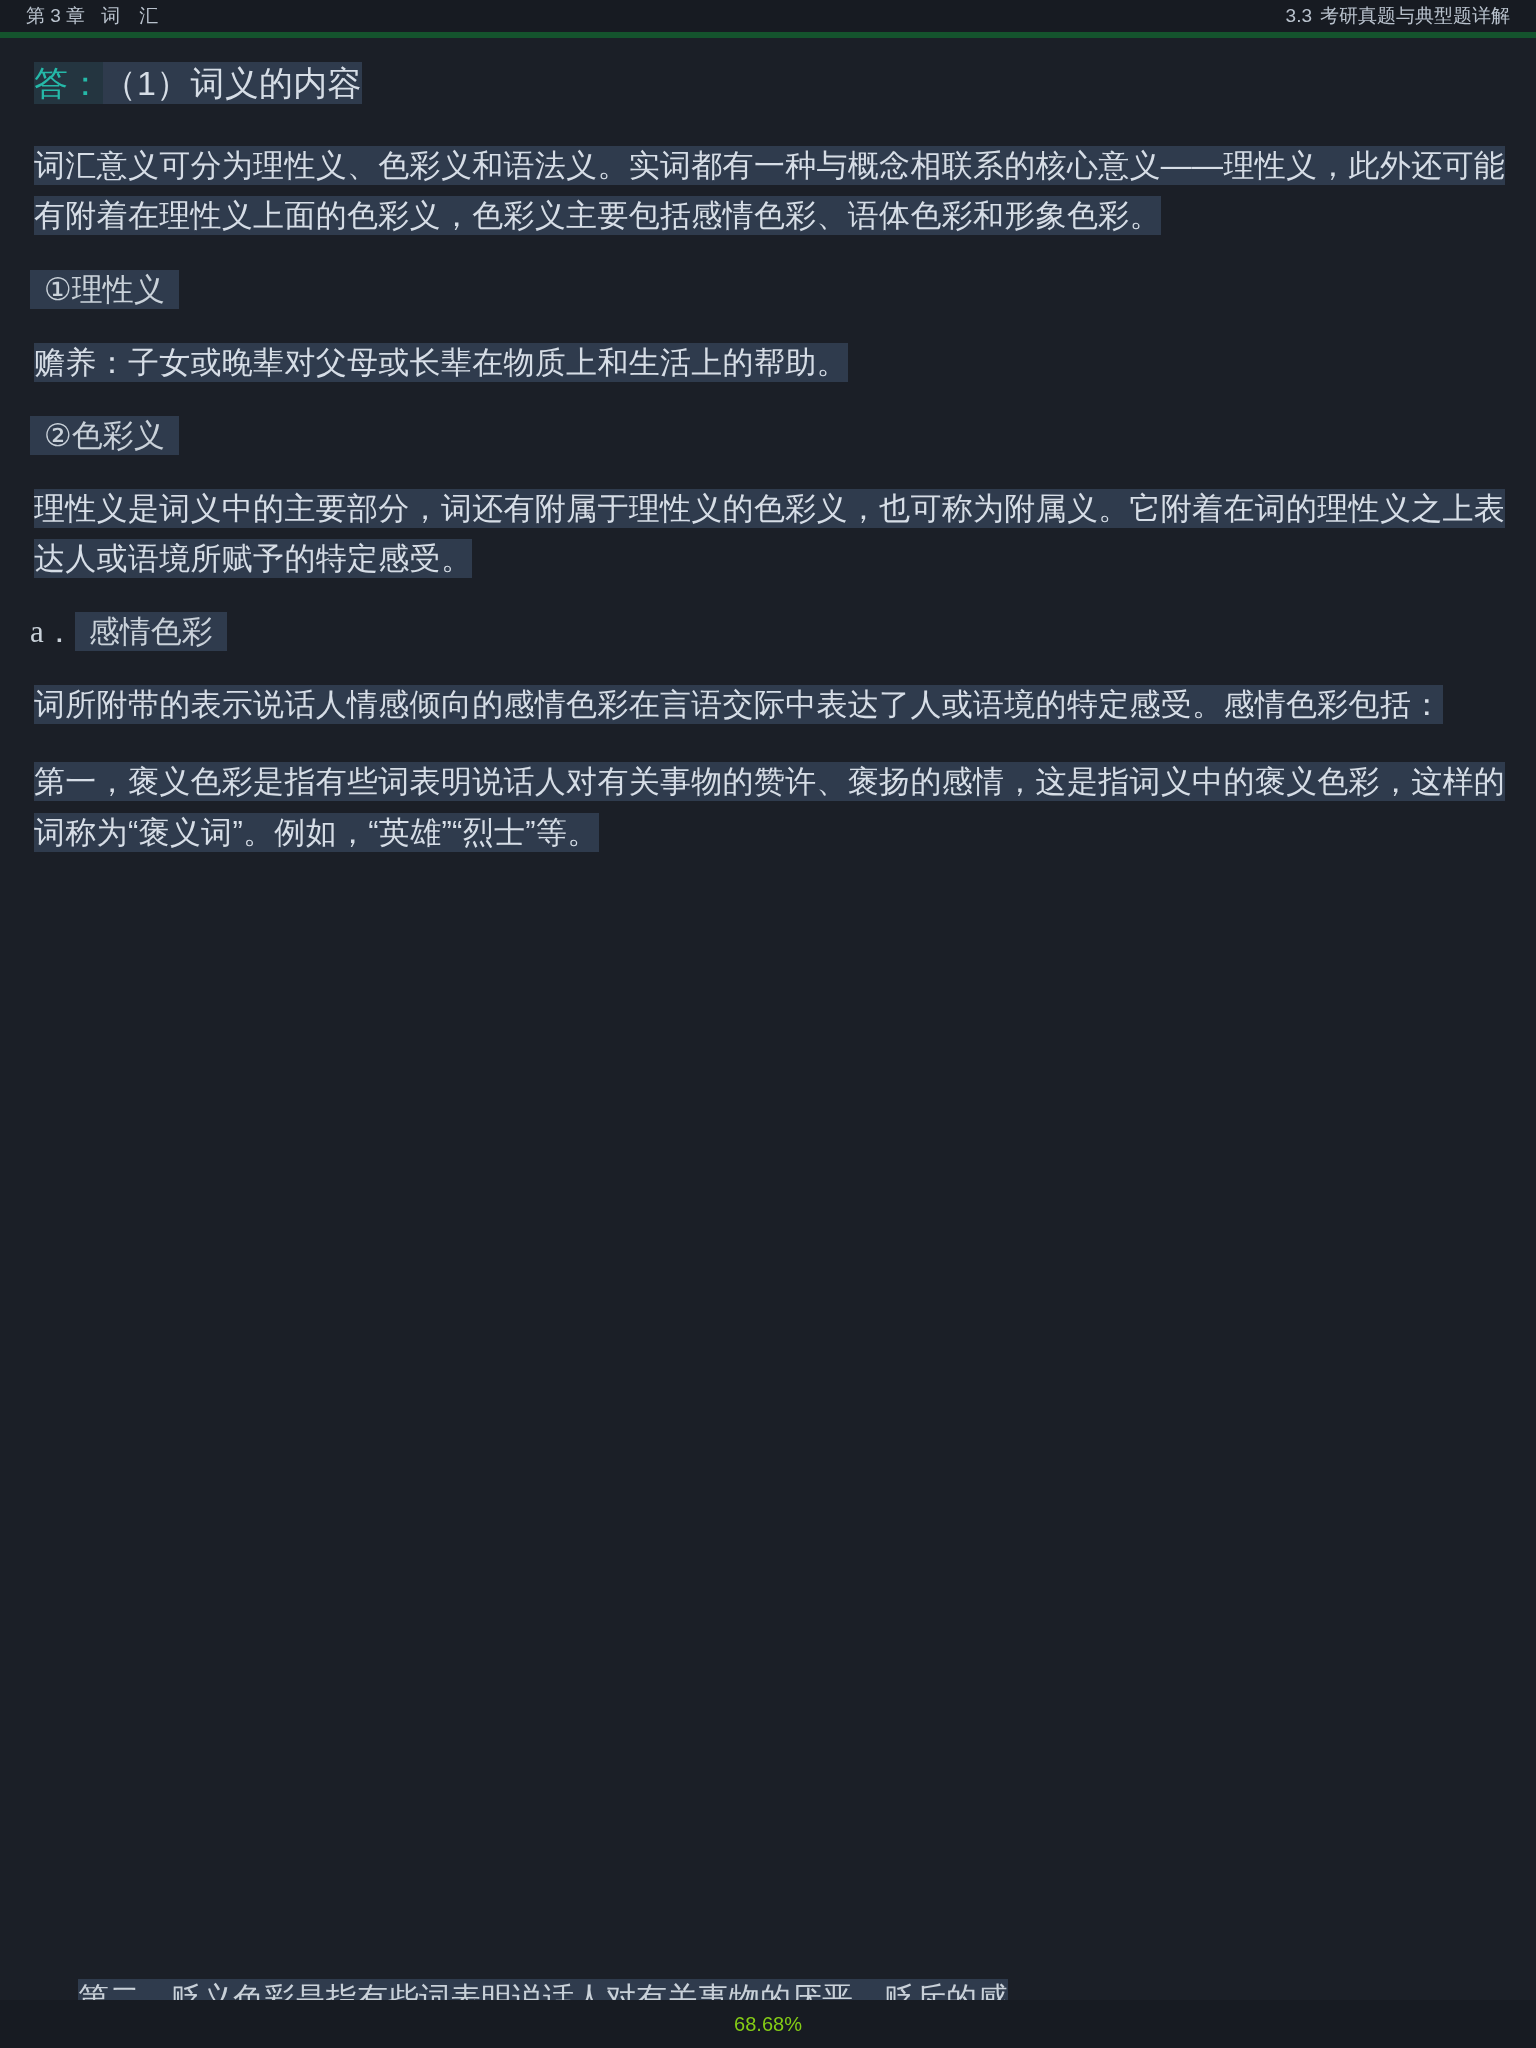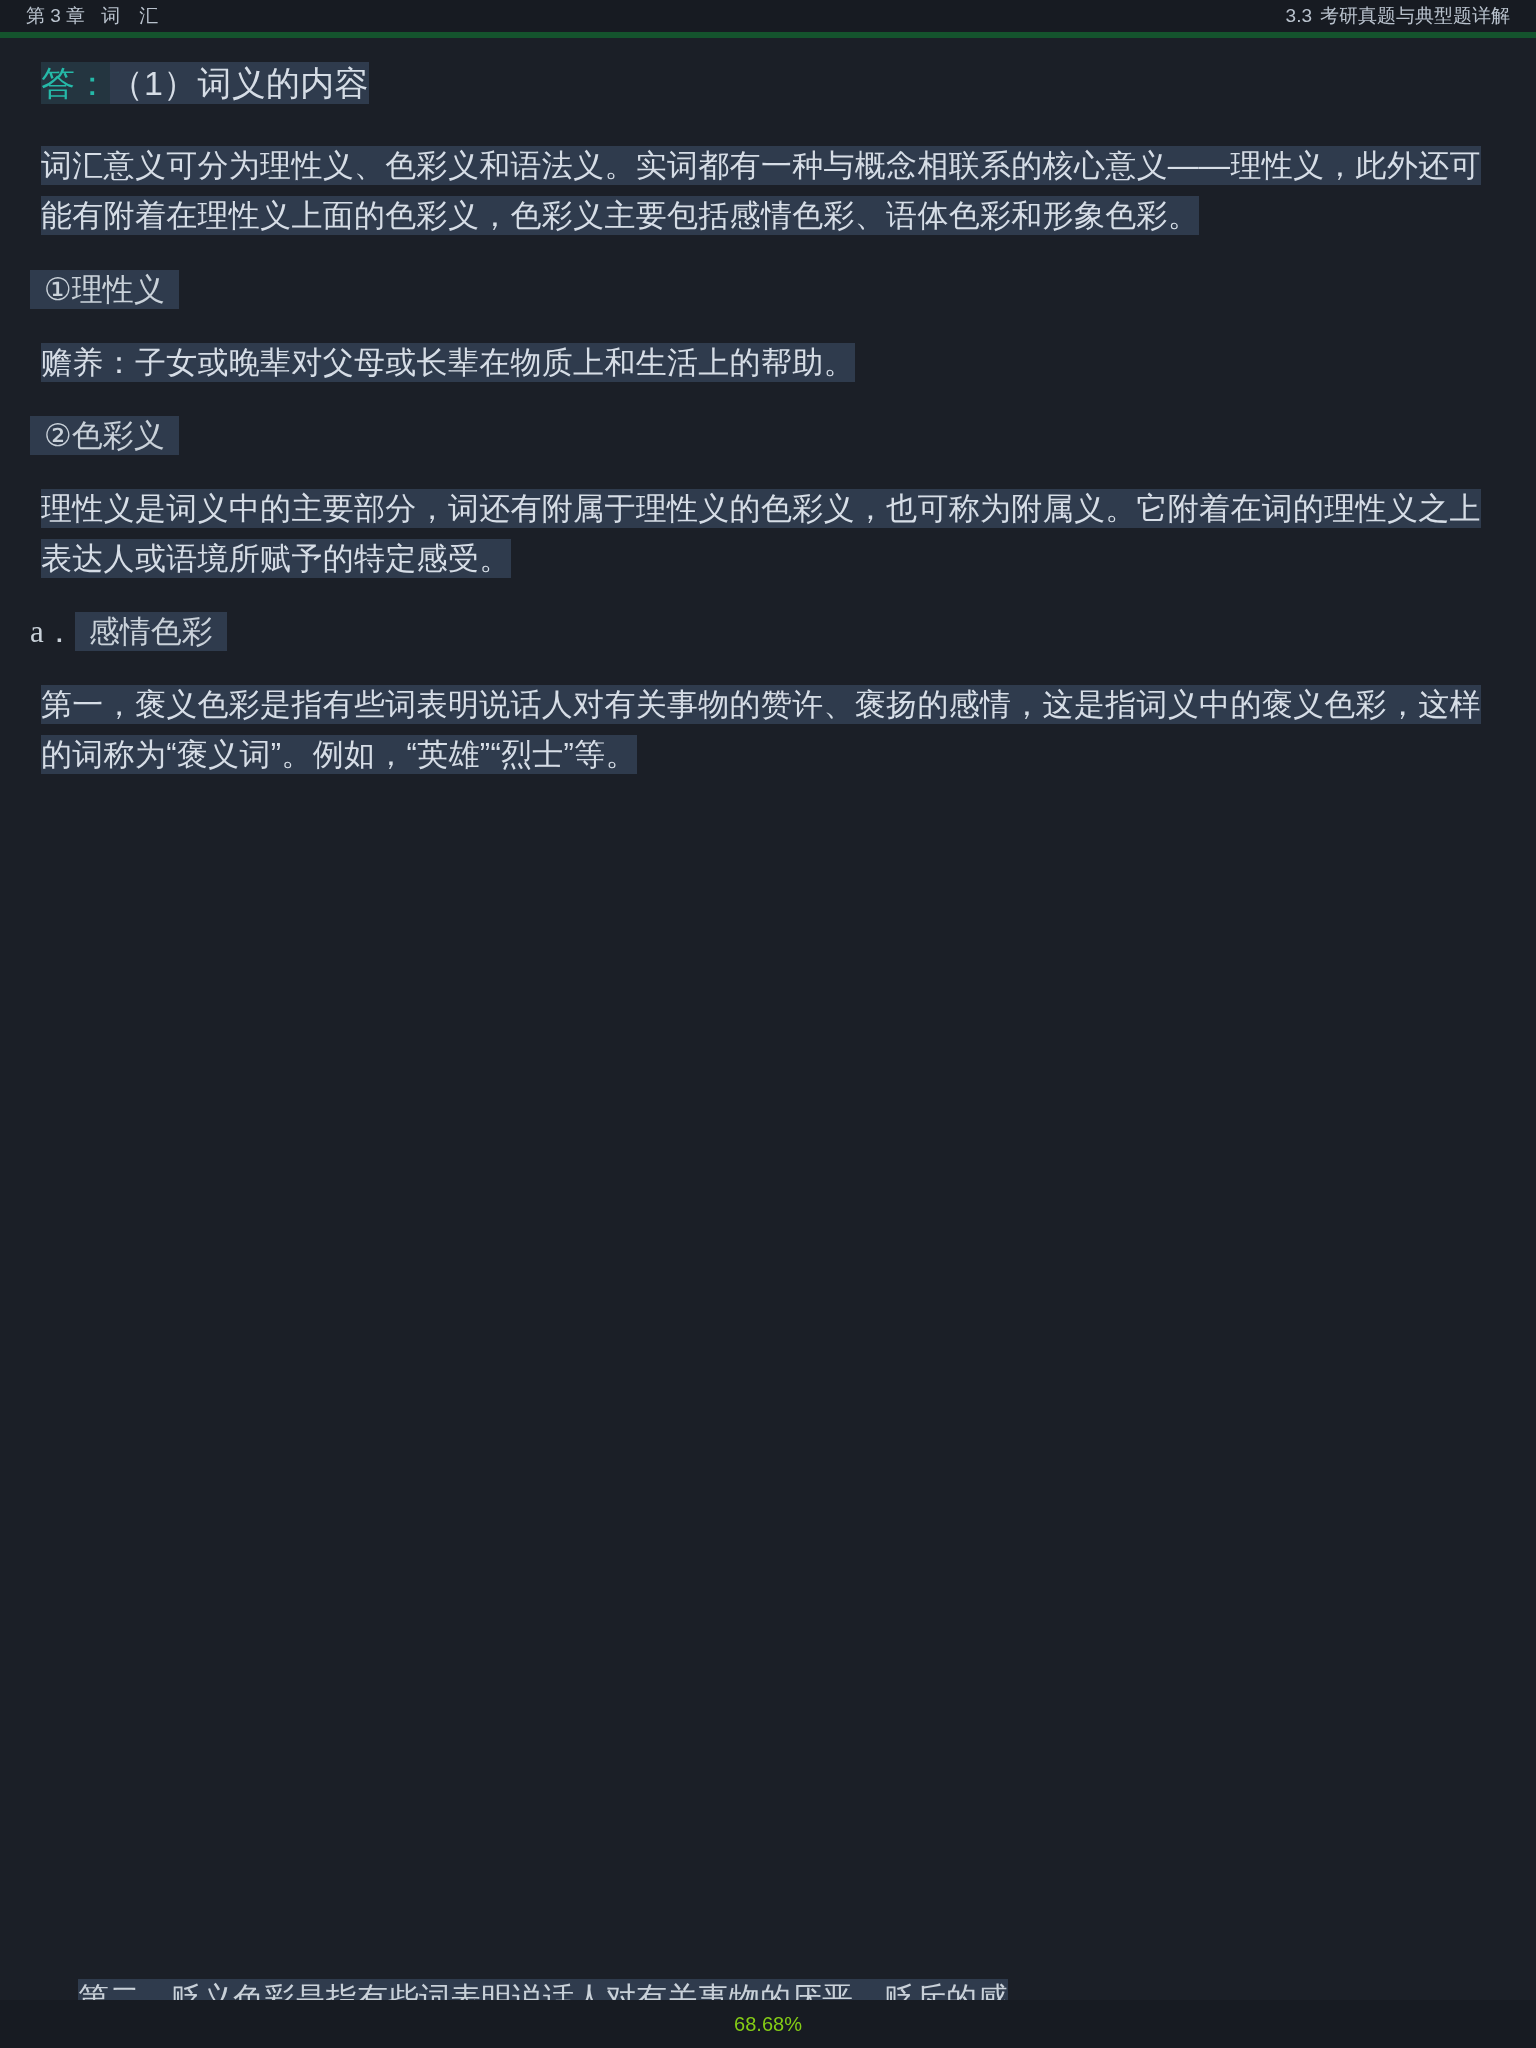--- a/index.html
+++ b/index.html
@@ -42,21 +42,21 @@
     padding: 18px 30px 0 30px;
     box-sizing: border-box;
     height: calc(2048px - 38px - 48px);
     overflow: hidden;
     position: relative;
   }
 
   .para {
     font-size: 31px;
     line-height: 1.62;
-    margin: 0 0 27px 11px;
+    margin: 0 0 27px 4px;
     letter-spacing: 0.3px;
   }
   .para .hl {
     background: #2f3b4d;
     color: #d6dde6;
     box-decoration-break: clone;
     -webkit-box-decoration-break: clone;
     padding: 2px 0;
   }
   .answer-line {
@@ -146,20 +146,23 @@
   </p>
 
   <p class="para">
     <span class="hl">理性义是词义中的主要部分，词还有附属于理性义的色彩义，也可称为附属义。它附着在词的理性义之上表达人或语境所赋予的特定感受。</span>
   </p>
 
   <p class="sub-head">
     <span class="latin">a．</span><span class="hl">感情色彩</span>
   </p>
 
+  <p class="para">
+    <span class="hl">词所附带的表示说话人情感倾向的感情色彩在言语交际中表达了人或语境的特定感受。感情色彩包括：</span>
+  </p>
 
   <p class="para">
     <span class="hl">第一，褒义色彩是指有些词表明说话人对有关事物的赞许、褒扬的感情，这是指词义中的褒义色彩，这样的词称为“褒义词”。例如，“英雄”“烈士”等。</span>
   </p>
 
   <div class="clipped">
     <span class="hl">第二，贬义色彩是指有些词表明说话人对有关事物的厌恶、贬斥的感</span>
   </div>
 
 </div>

